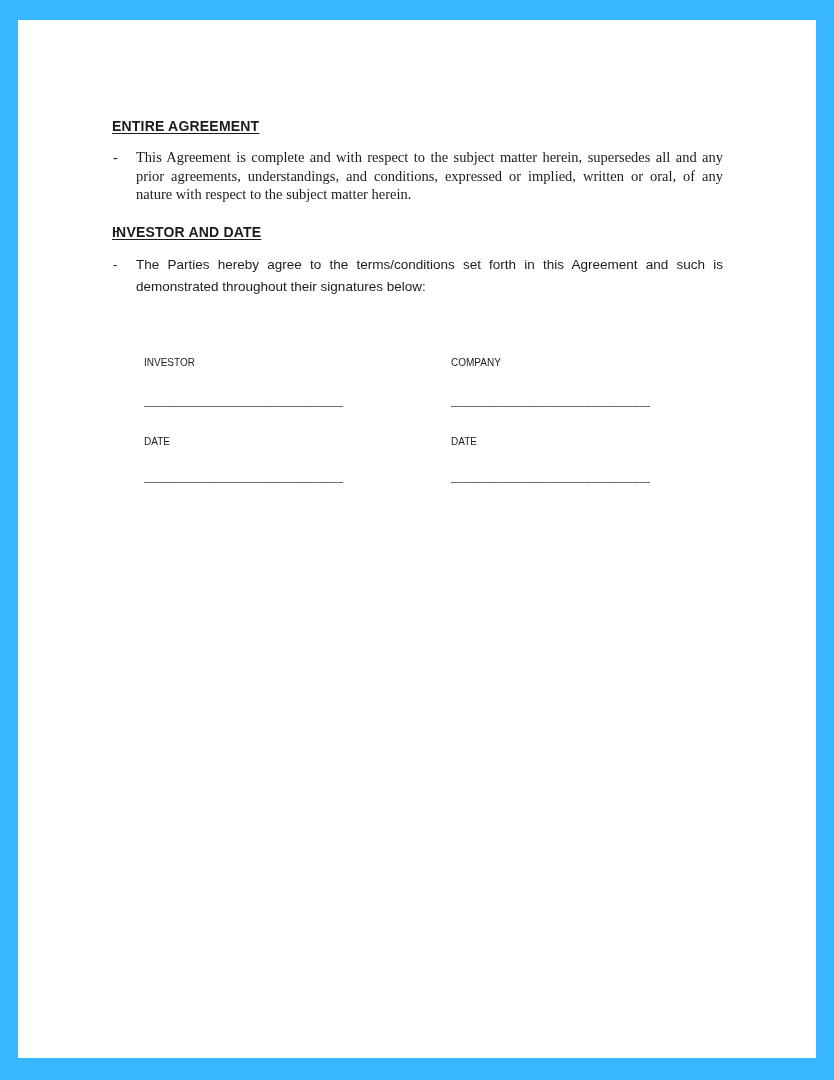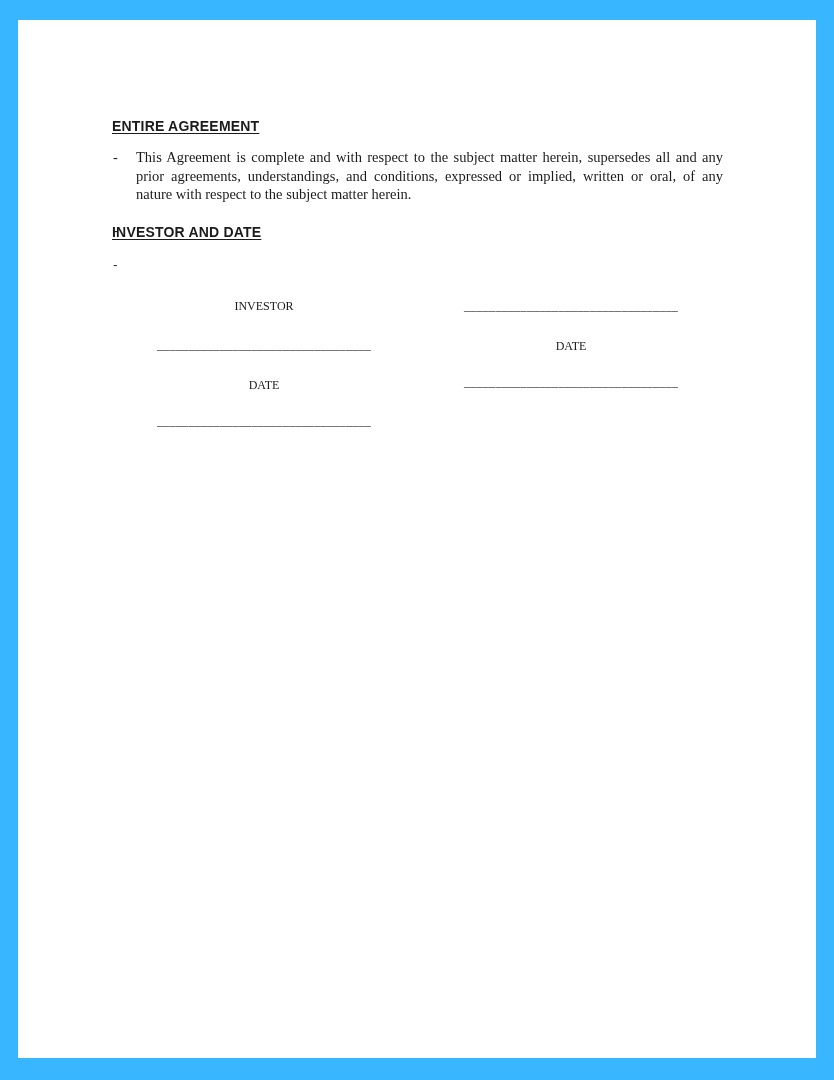--- a/index.html
+++ b/index.html
@@ -66,23 +66,22 @@
   }
   .signature-block {
     margin-top: 56px;
     margin-left: 32px;
     width: 547px;
     display: flex;
     justify-content: space-between;
   }
   .signature-column {
     width: 240px;
-    text-align: center;
-    font-family: Liberation Serif, serif;
-    font-size: 12px;
+    font-family: Liberation Sans, sans-serif;
+    font-size: 10px;
     line-height: 18px;
     color: #1b1b1b;
   }
   .party-label {
     margin-bottom: 21px;
   }
   .signature-line {
     margin-bottom: 22px;
     white-space: nowrap;
     overflow: hidden;
@@ -115,33 +114,35 @@
     <div class="bullet serif">
       <span class="marker">-</span>
     </div>
   </div>
 
   <div class="section">
     <div class="section-heading heading-signature">INVESTOR AND DATE</div>
 
     <div class="bullet sans">
       <span class="marker">-</span>
+      <span>The Parties hereby agree to the terms/conditions set forth in this Agreement and such is demonstrated throughout their signatures below:</span>
     </div>
   </div>
 
   <div class="signature-block">
 
     <div class="signature-column">
       <div class="party-label">INVESTOR</div>
       <div class="signature-line">__________________________________</div>
       <div class="date-label">DATE</div>
       <div class="date-line">__________________________________</div>
     </div>
 
     <div class="signature-column">
+      <div class="party-label">COMPANY</div>
       <div class="signature-line">__________________________________</div>
       <div class="date-label">DATE</div>
       <div class="date-line">__________________________________</div>
     </div>
 
   </div>
 
 </div>
 
 </body></html>

